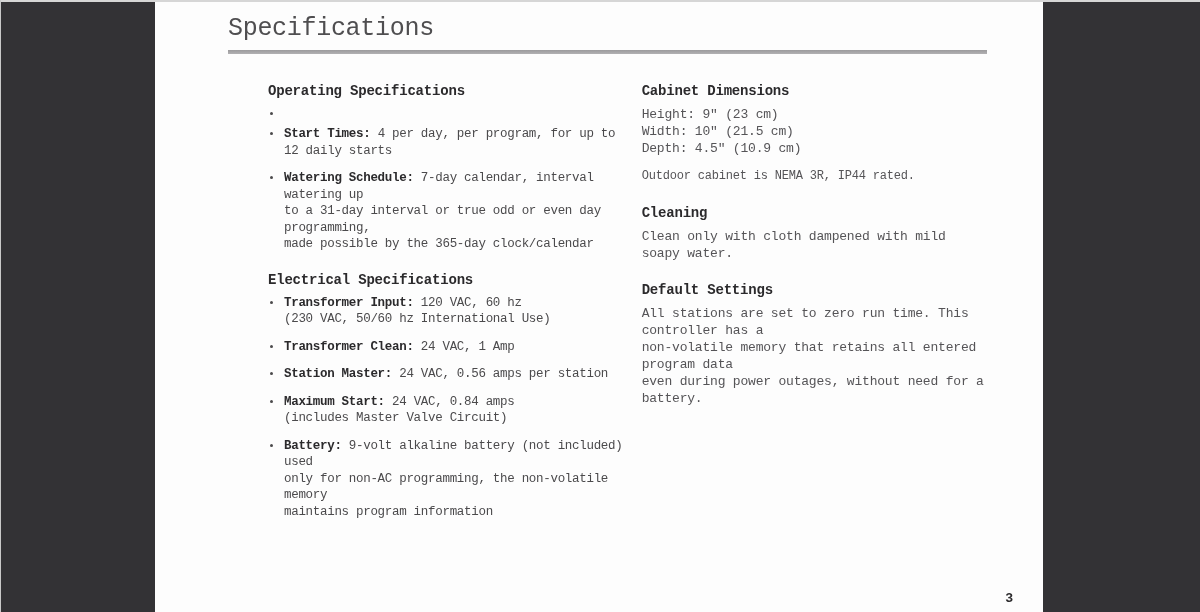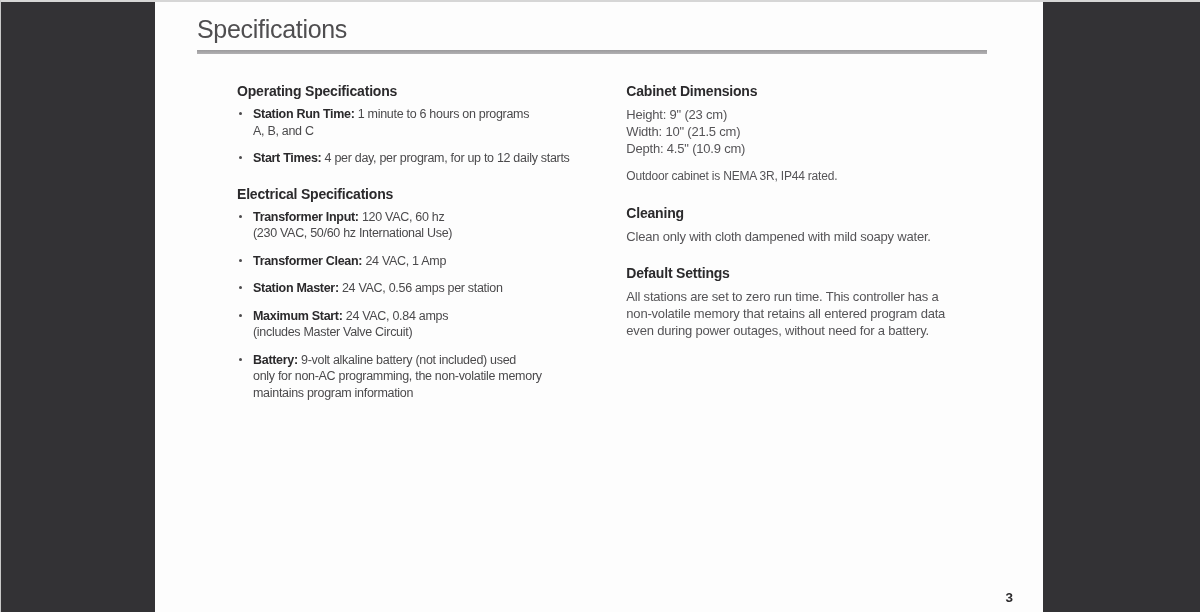--- a/index.html
+++ b/index.html
@@ -15,21 +15,21 @@
     background: #d6d6d6; z-index: 6;
   }
   .window-left-edge {
     position: absolute; top: 0; left: 0; width: 1px; height: 100%;
     background: #c9c9c9; z-index: 6;
   }
   .page {
     position: absolute; left: 155px; top: 0; width: 888px; height: 612px;
     background: #fdfdfd; z-index: 2;
   }
-  .page-inner { padding: 13px 56px 0 42px; }
+  .page-inner { padding: 13px 56px 0 73px; font-family: Liberation Mono, monospace; }
 
   .doc-title {
     font-size: 25px; font-weight: 400; color: #4f4e50;
     letter-spacing: -0.3px; line-height: 32px;
   }
   .title-rule {
     height: 4px; margin-top: 5px;
     background: linear-gradient(#9c9b9d, #b2b1b3);
   }
 
@@ -88,26 +88,30 @@
     <h1 class="doc-title">Specifications</h1>
     <div class="title-rule"></div>
 
     <div class="columns">
       <div class="col-left" id="left-col">
           <section class="spec-section">
             <h3 class="section-heading">Operating Specifications</h3>
             <ul class="bullet-list">
               <li class="bullet-item">
                 <span class="bullet-marker"></span>
-                <span class="item-text"><strong class="item-label">Station Run Time: </strong>1 minute to 6 hours on programs
-A, B, and C</span>
               </li>
               <li class="bullet-item">
                 <span class="bullet-marker"></span>
                 <span class="item-text"><strong class="item-label">Start Times: </strong>4 per day, per program, for up to 12 daily starts</span>
+              </li>
+              <li class="bullet-item">
+                <span class="bullet-marker"></span>
+                <span class="item-text"><strong class="item-label">Watering Schedule: </strong>7-day calendar, interval watering up
+to a 31-day interval or true odd or even day programming,
+made possible by the 365-day clock/calendar</span>
               </li>
             </ul>
           </section>
           <section class="spec-section">
             <h3 class="section-heading">Electrical Specifications</h3>
             <ul class="bullet-list">
               <li class="bullet-item">
                 <span class="bullet-marker"></span>
                 <span class="item-text"><strong class="item-label">Transformer Input: </strong>120 VAC, 60 hz
 (230 VAC, 50/60 hz International Use)</span>

